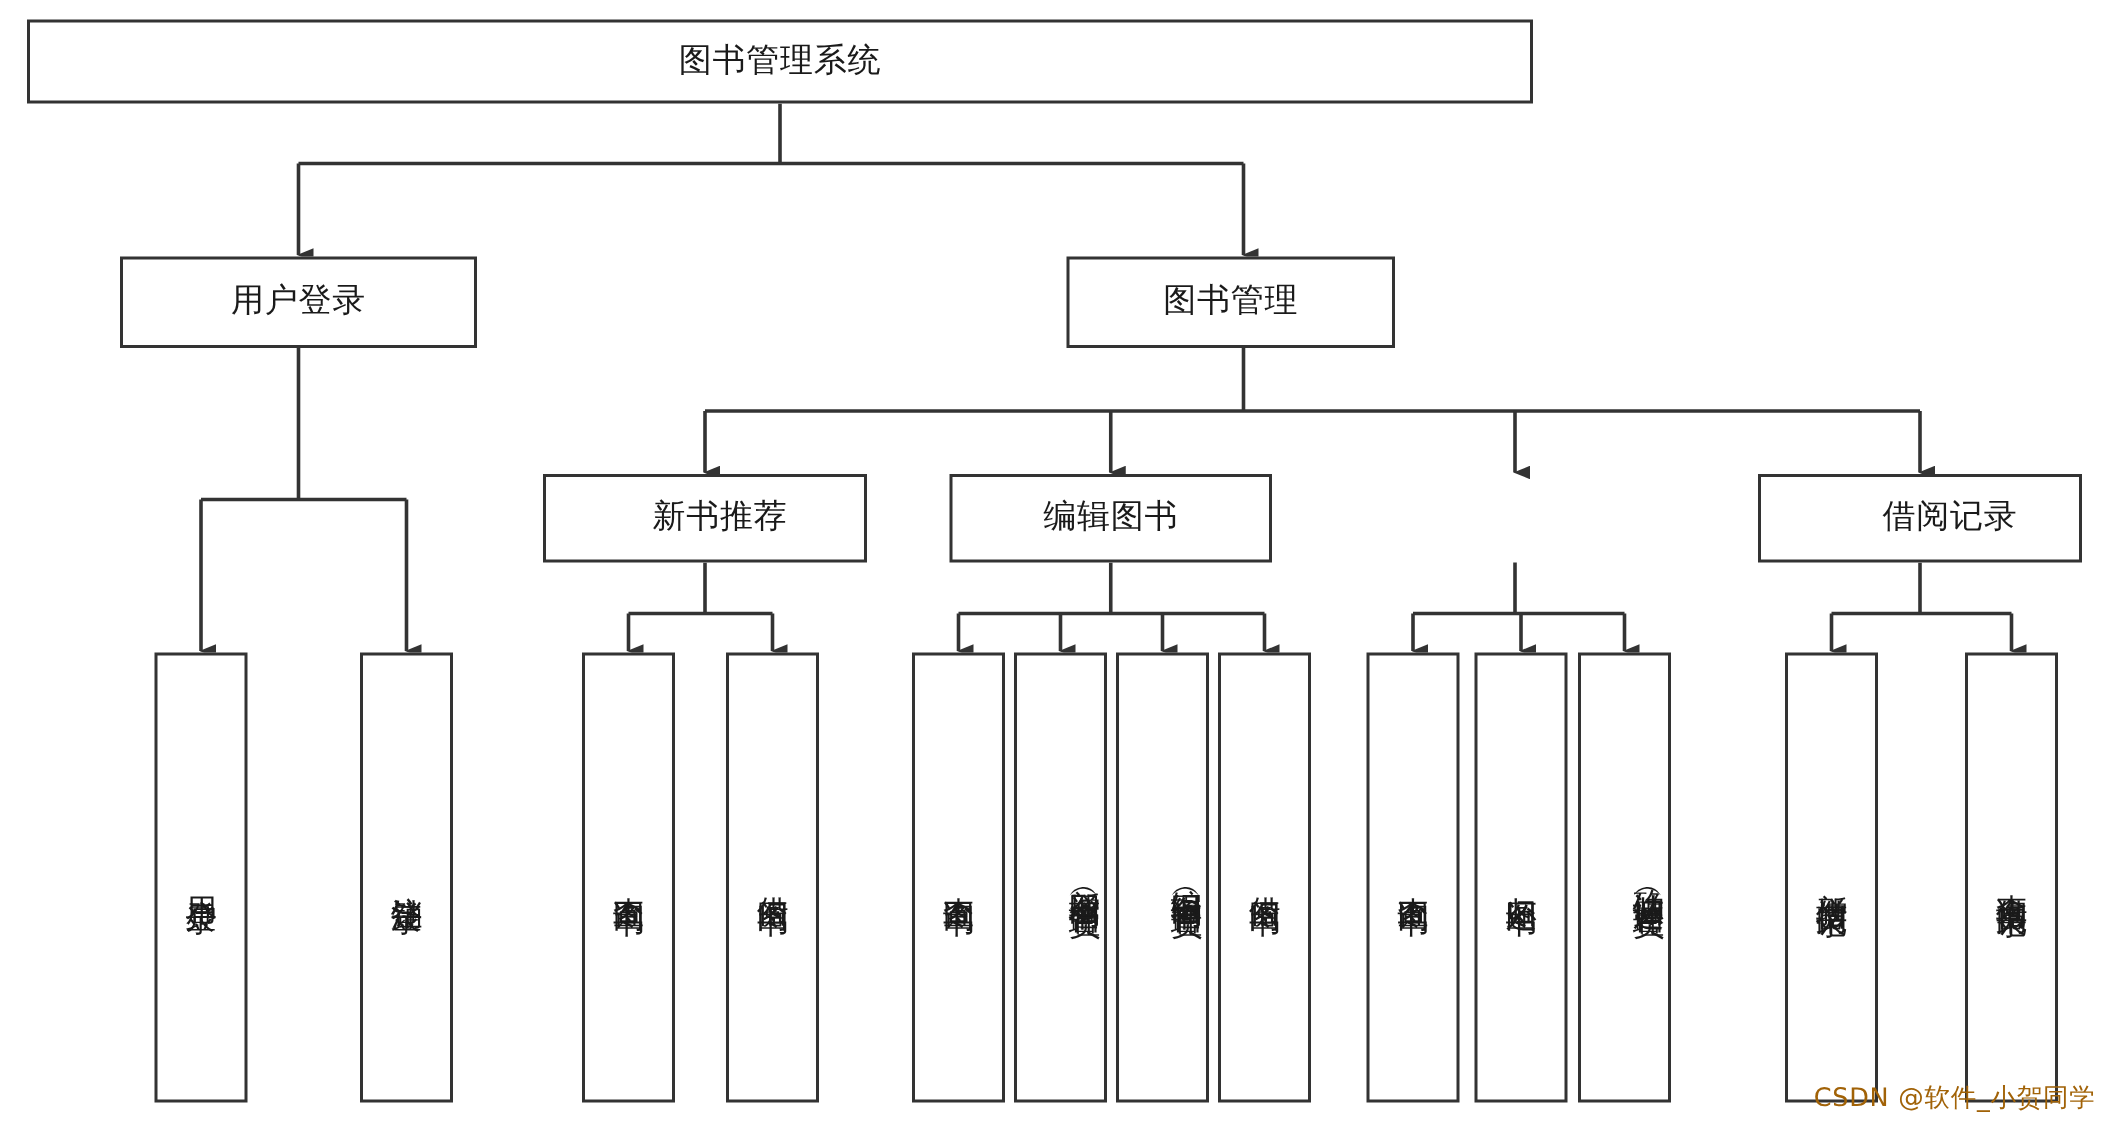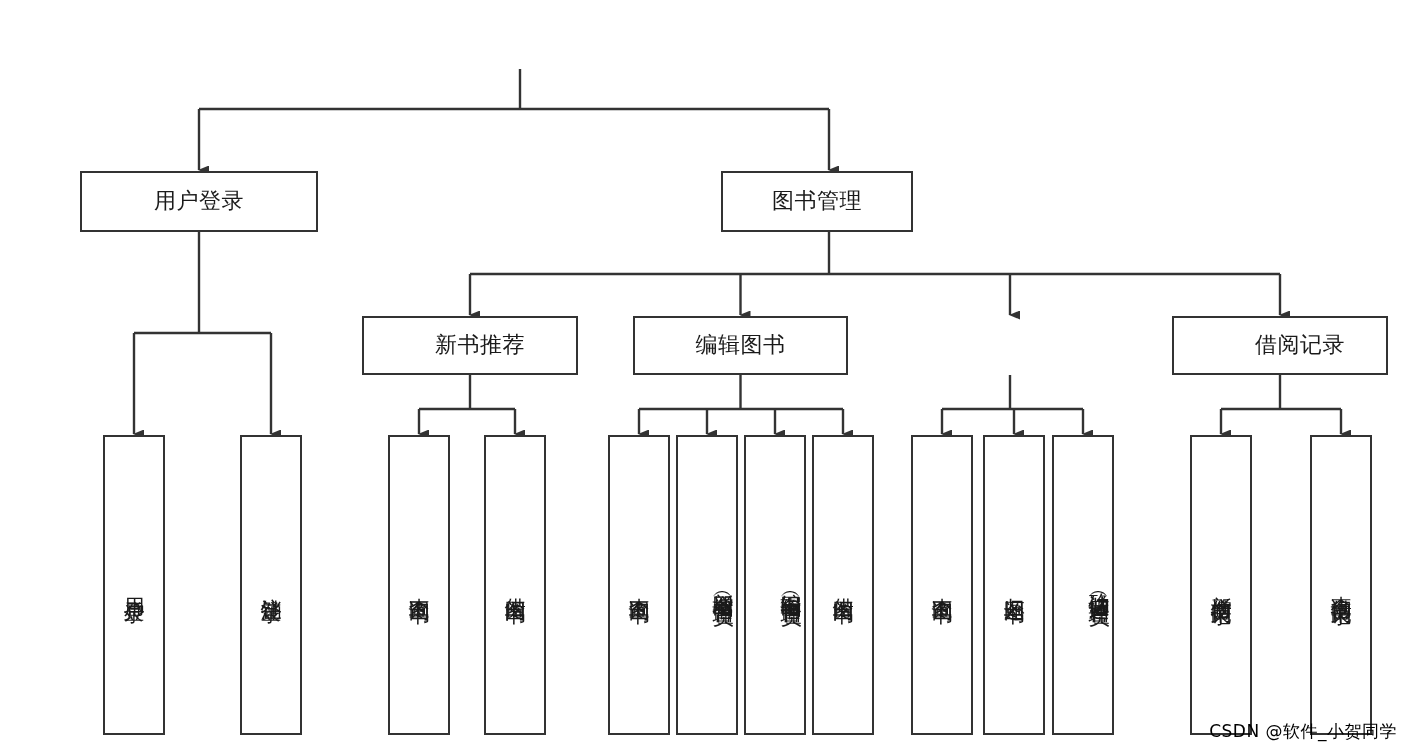--- a/index.html
+++ b/index.html
@@ -57,21 +57,21 @@
   }
   .node-label {
     display: block;
     white-space: nowrap;
   }
   #watermark {
     position: absolute;
     right: 8px;
     bottom: 4px;
     font-size: 17px;
-    color: #000000;
+    color: #a16207;
     letter-spacing: 0.5px;
     white-space: nowrap;
     user-select: none;
   }
 </style>
 </head>
 <body>
 
 <div id="diagram-root">
 
@@ -111,25 +111,28 @@
         <line x1="942" y1="409" x2="942" y2="434" marker-end="url(#arrowhead)"></line>
         <line x1="1014" y1="409" x2="1014" y2="434" marker-end="url(#arrowhead)"></line>
         <line x1="1083" y1="409" x2="1083" y2="434" marker-end="url(#arrowhead)"></line>
         <line x1="1280" y1="375" x2="1280" y2="409"></line>
         <line x1="1221" y1="409" x2="1341" y2="409"></line>
         <line x1="1221" y1="409" x2="1221" y2="434" marker-end="url(#arrowhead)"></line>
         <line x1="1341" y1="409" x2="1341" y2="434" marker-end="url(#arrowhead)"></line>
       </g>
   </svg>
 
+  <div class="node horizontal" style="left:18px; top:13px; width:1004px; height:56px;">
+    <span class="node-label">图书管理系统</span>
+  </div>
 
   <div class="node horizontal" style="left:80px; top:171px; width:238px; height:61px;">
     <span class="node-label">用户登录</span>
   </div>
-  <div class="node horizontal" style="left:711px; top:171px; width:192px; height:61px;margin-left:10px;">
+  <div class="node horizontal" style="left:711px; top:171px; width:219px; height:61px;">
     <span class="node-label">图书管理</span>
   </div>
 
   <div class="node horizontal" style="left:362px; top:316px; width:216px; height:59px;padding-left:20px;">
     <span class="node-label">新书推荐</span>
   </div>
   <div class="node horizontal" style="left:633px; top:316px; width:215px; height:59px;">
     <span class="node-label">编辑图书</span>
   </div>
   <div class="node horizontal" style="left:1172px; top:316px; width:216px; height:59px;padding-left:40px;">

